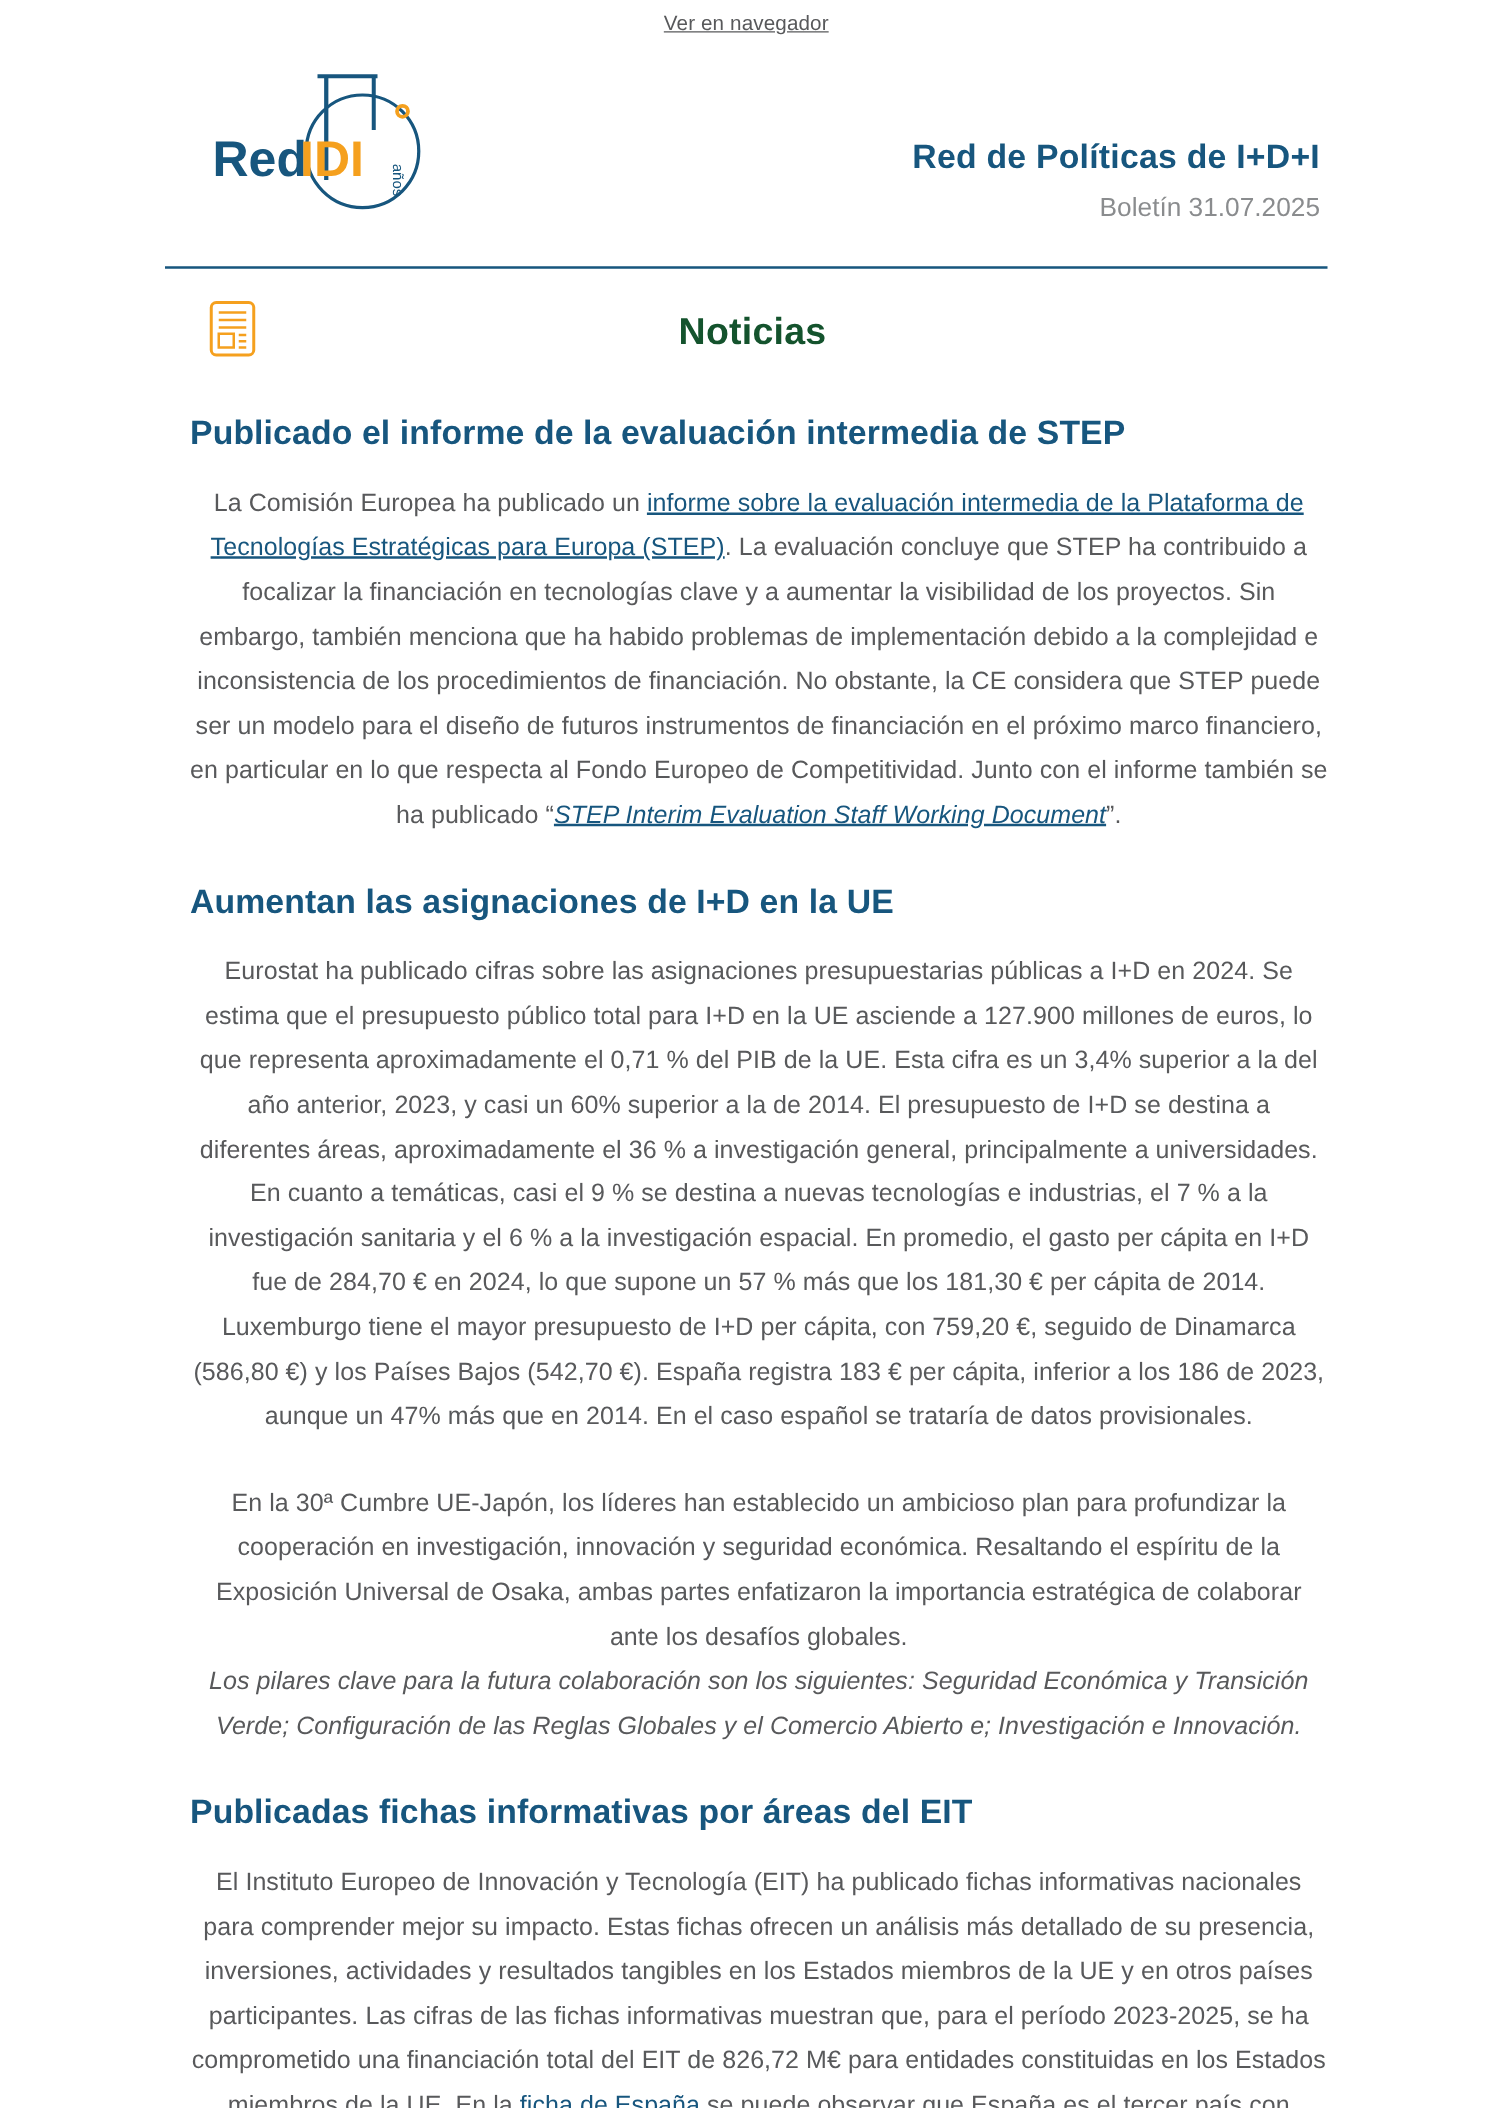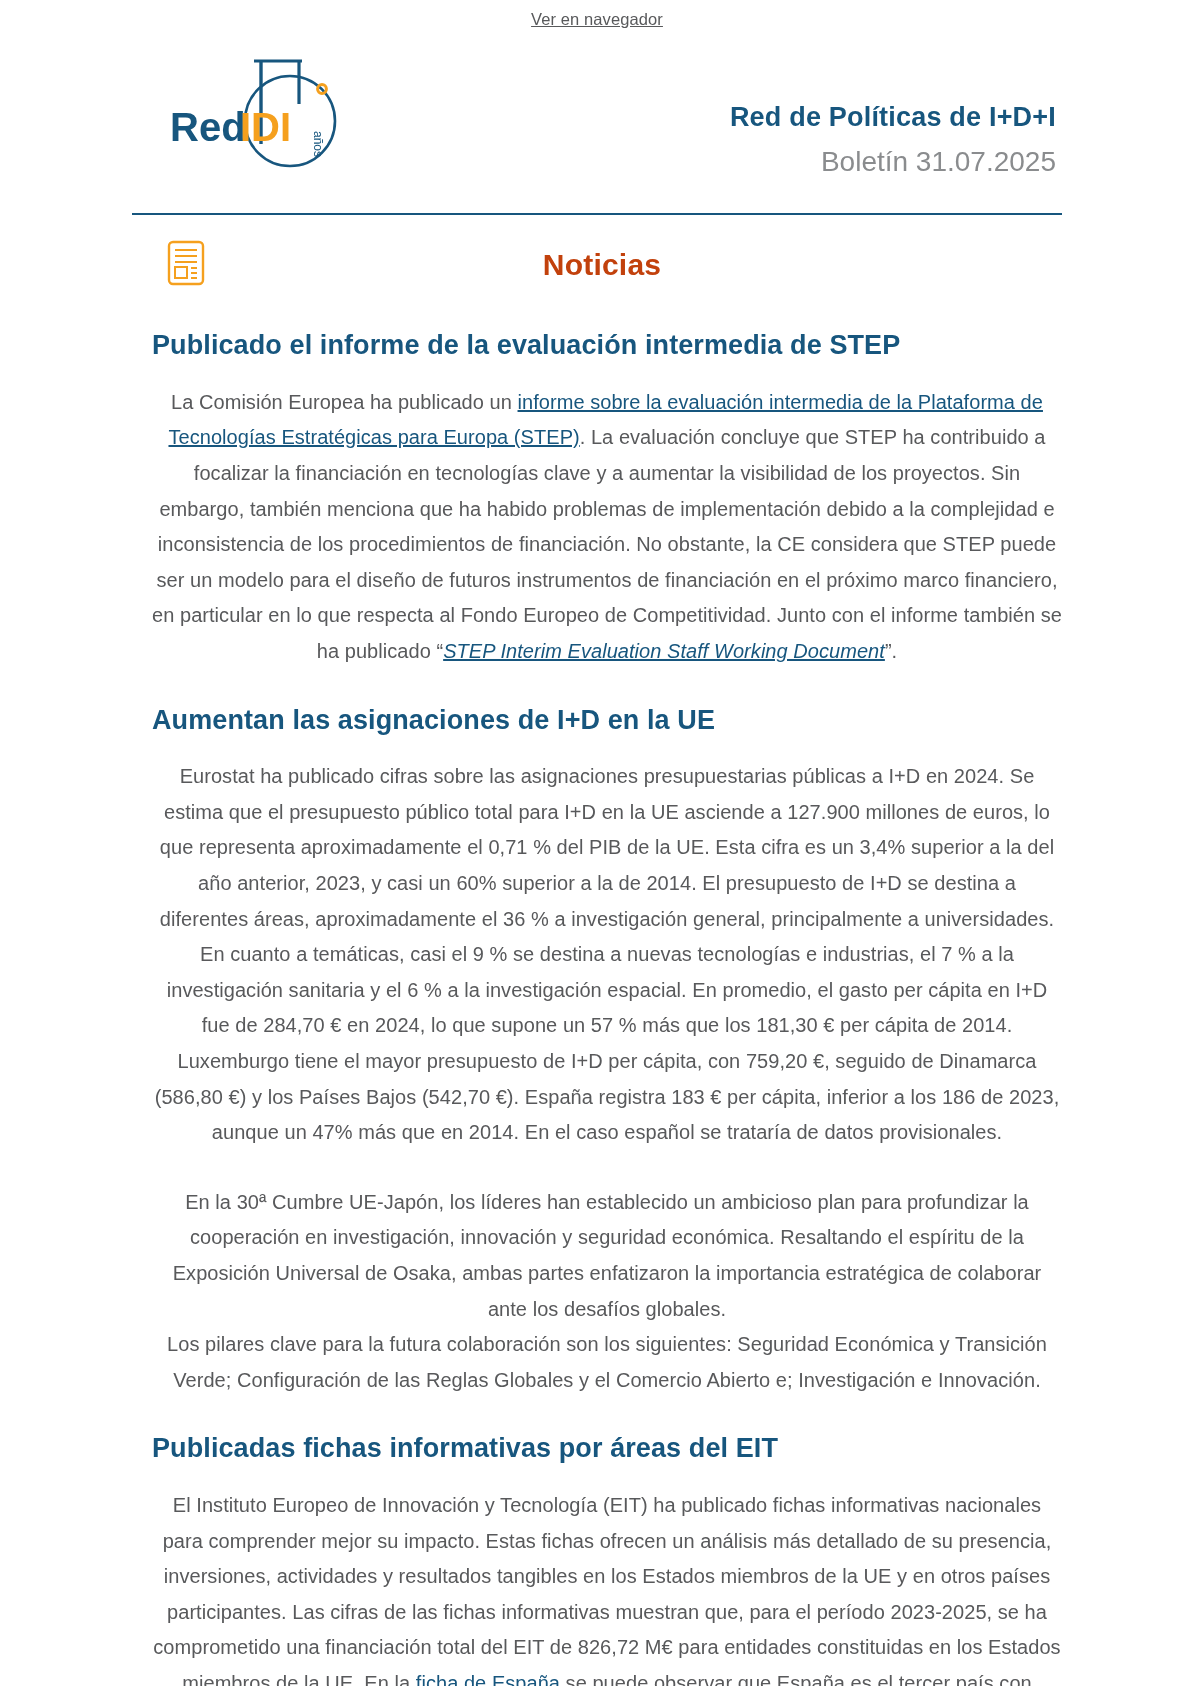--- a/index.html
+++ b/index.html
@@ -42,21 +42,21 @@
   .brand-title {
     color: #17567e;
     font-size: 27px;
     font-weight: bold;
     letter-spacing: .2px;
     line-height: 1.2;
     margin: 0 0 12px 0;
   }
   .brand-sub {
     color: #8a8c8e;
-    font-size: 28px;
+    font-size: 21px;
     line-height: 1.2;
     margin: 0;
   }
 
   
   .logo { position: relative; width: 200px; height: 130px; }
   .logo svg { display: block; }
 
   
   .divider {
@@ -66,21 +66,21 @@
 
   
   .section-band {
     display: flex;
     align-items: center;
     padding: 22px 132px 10px 132px;
   }
   .section-icon-cell { width: 130px; flex: 0 0 130px; padding-left: 30px; }
   .section-title-cell { flex: 1 1 auto; text-align: center; padding-right: 120px; }
   .section-title {
-    color: #c2410c;
+    color: #14532d;
     font-size: 30px;
     margin: 0;
     letter-spacing: .2px;
   }
 
   
   .content { padding: 26px 132px 40px 152px; }
   .article { margin-bottom: 34px; }
   .article:last-child { margin-bottom: 0; }
   .article h2 {
@@ -92,21 +92,21 @@
     letter-spacing: .1px;
   }
   .article p {
     color: #58595b;
     font-size: 20px;
     line-height: 1.78;
     margin: 0;
     text-align: center;
     letter-spacing: .05px;
   }
-  .article p + p { margin-top: 0; }
+  .article p + p { margin-top: 0; font-style: italic; }
   a.inline {
     color: #17567e;
     text-decoration: underline;
   }
   a.inline.em { font-style: italic; }
 </style>
 </head>
 <body>
 
 <div class="page">

